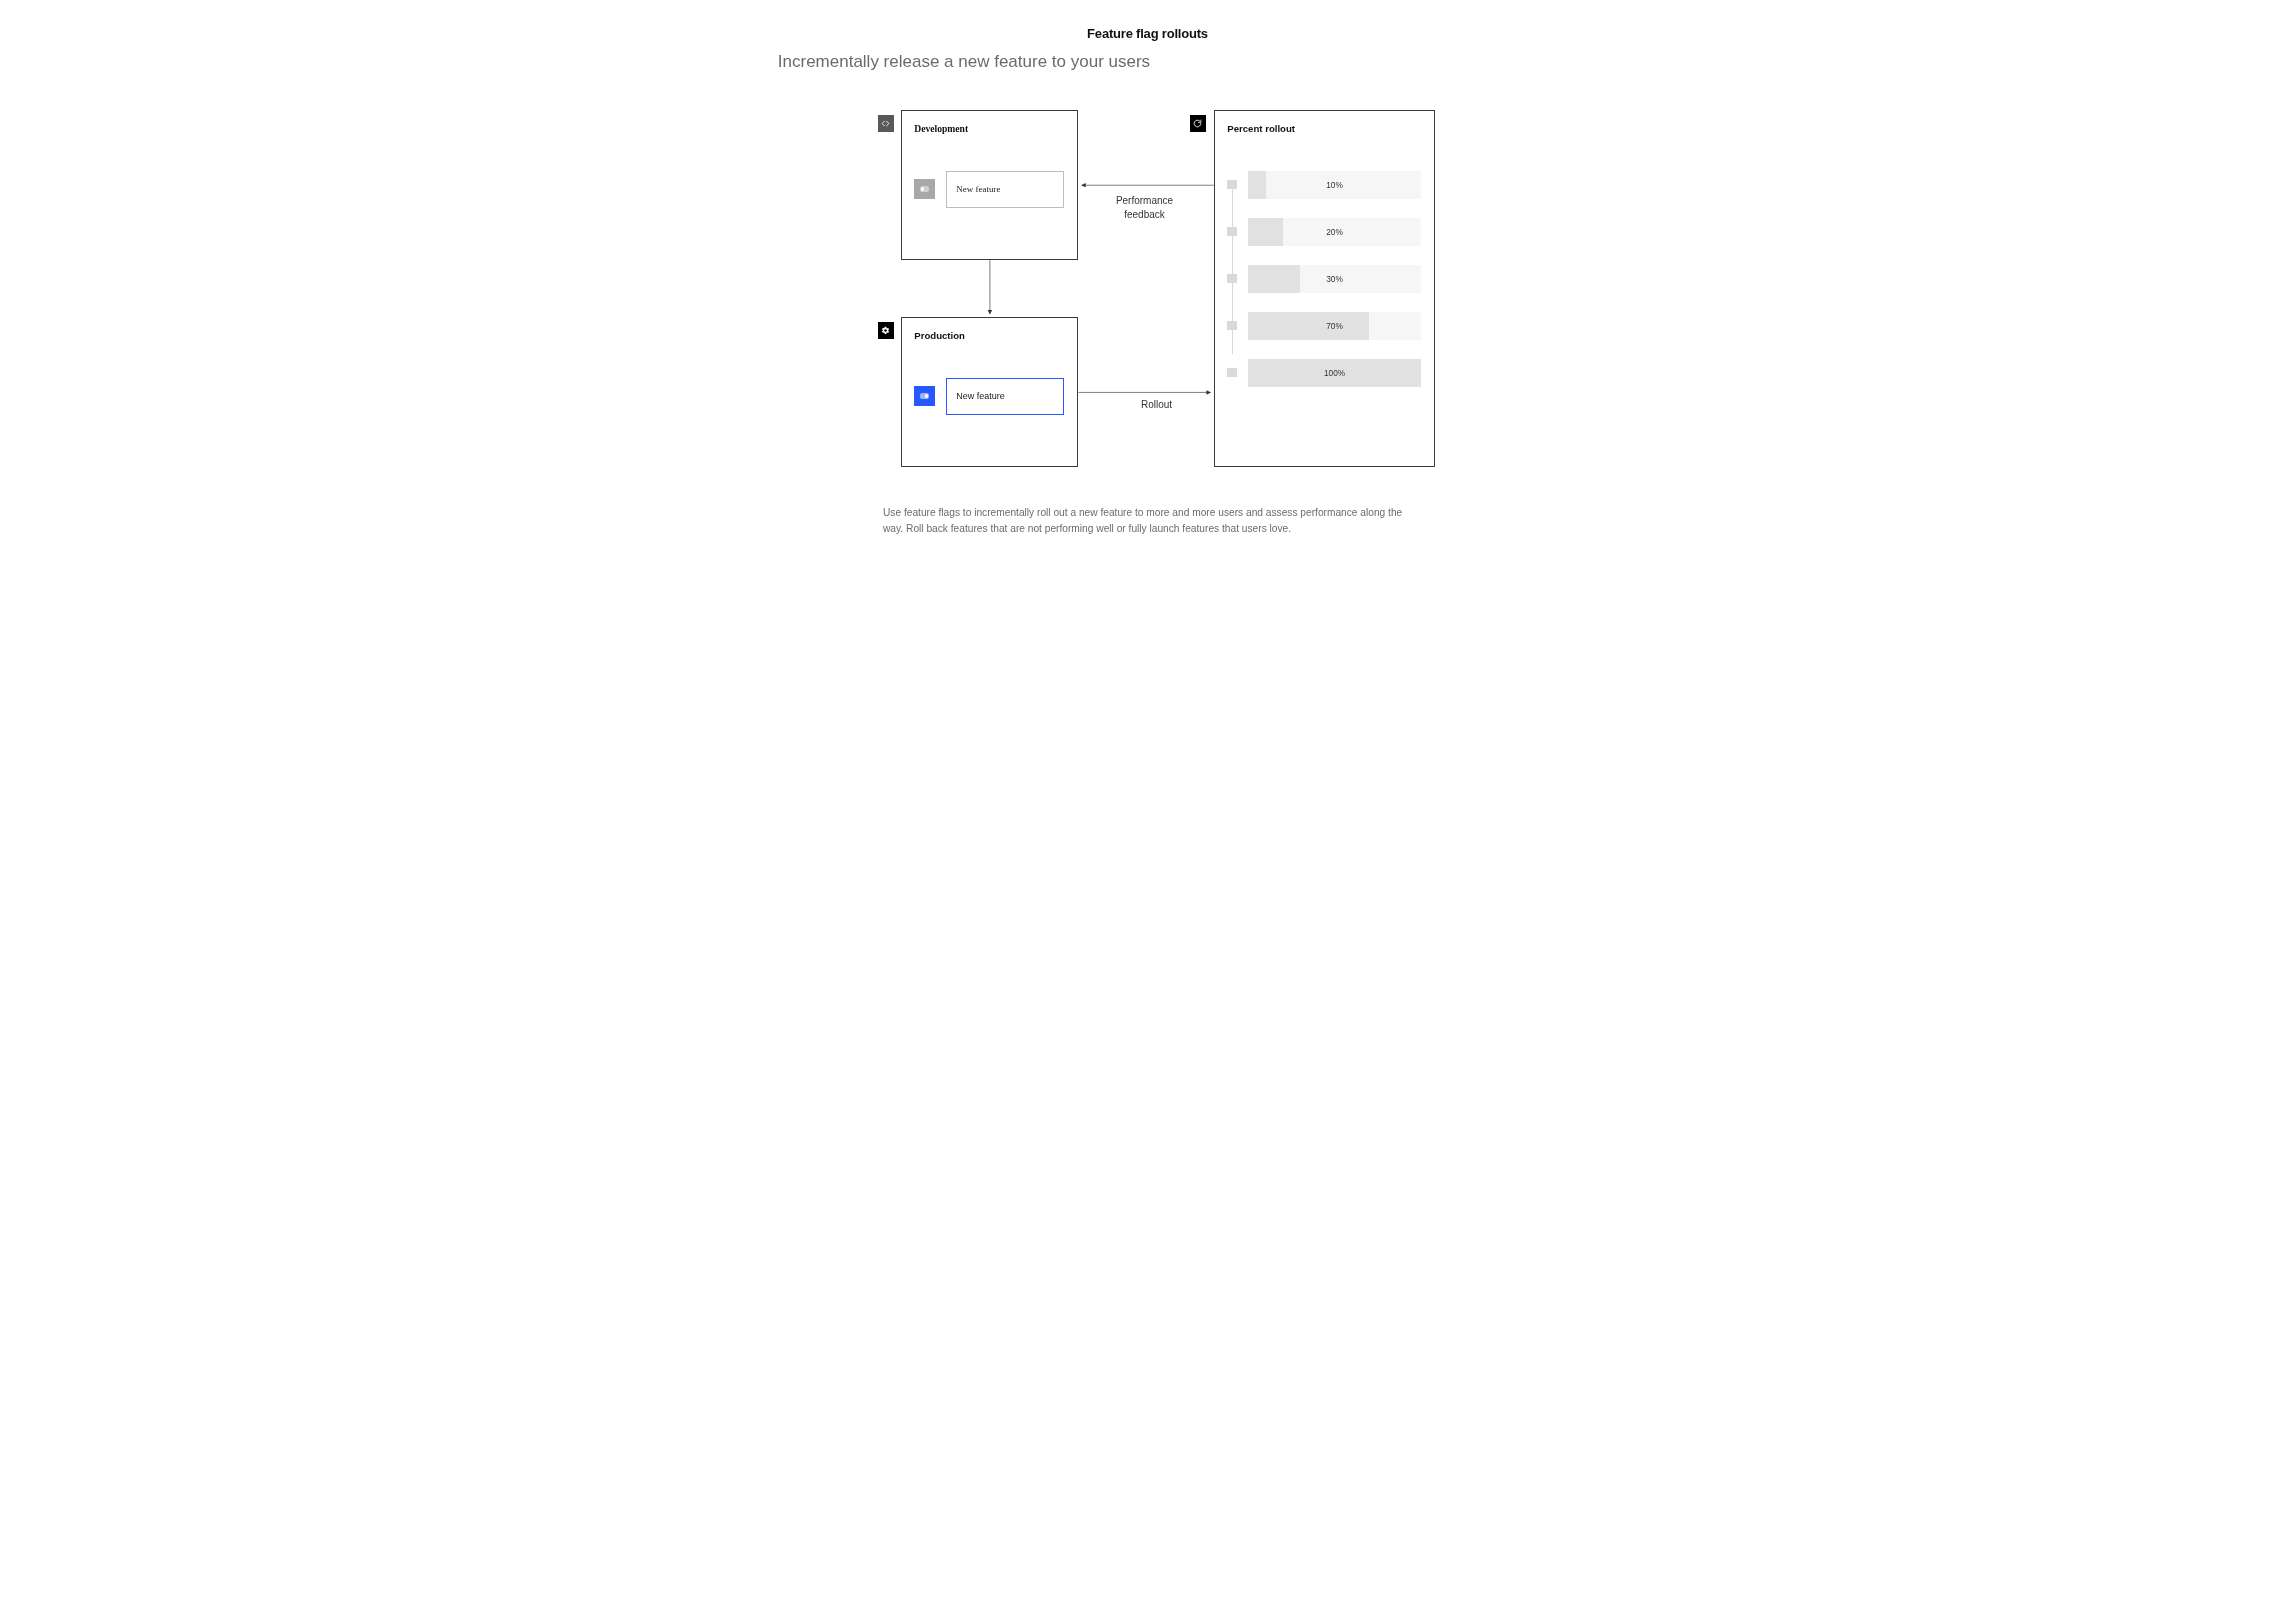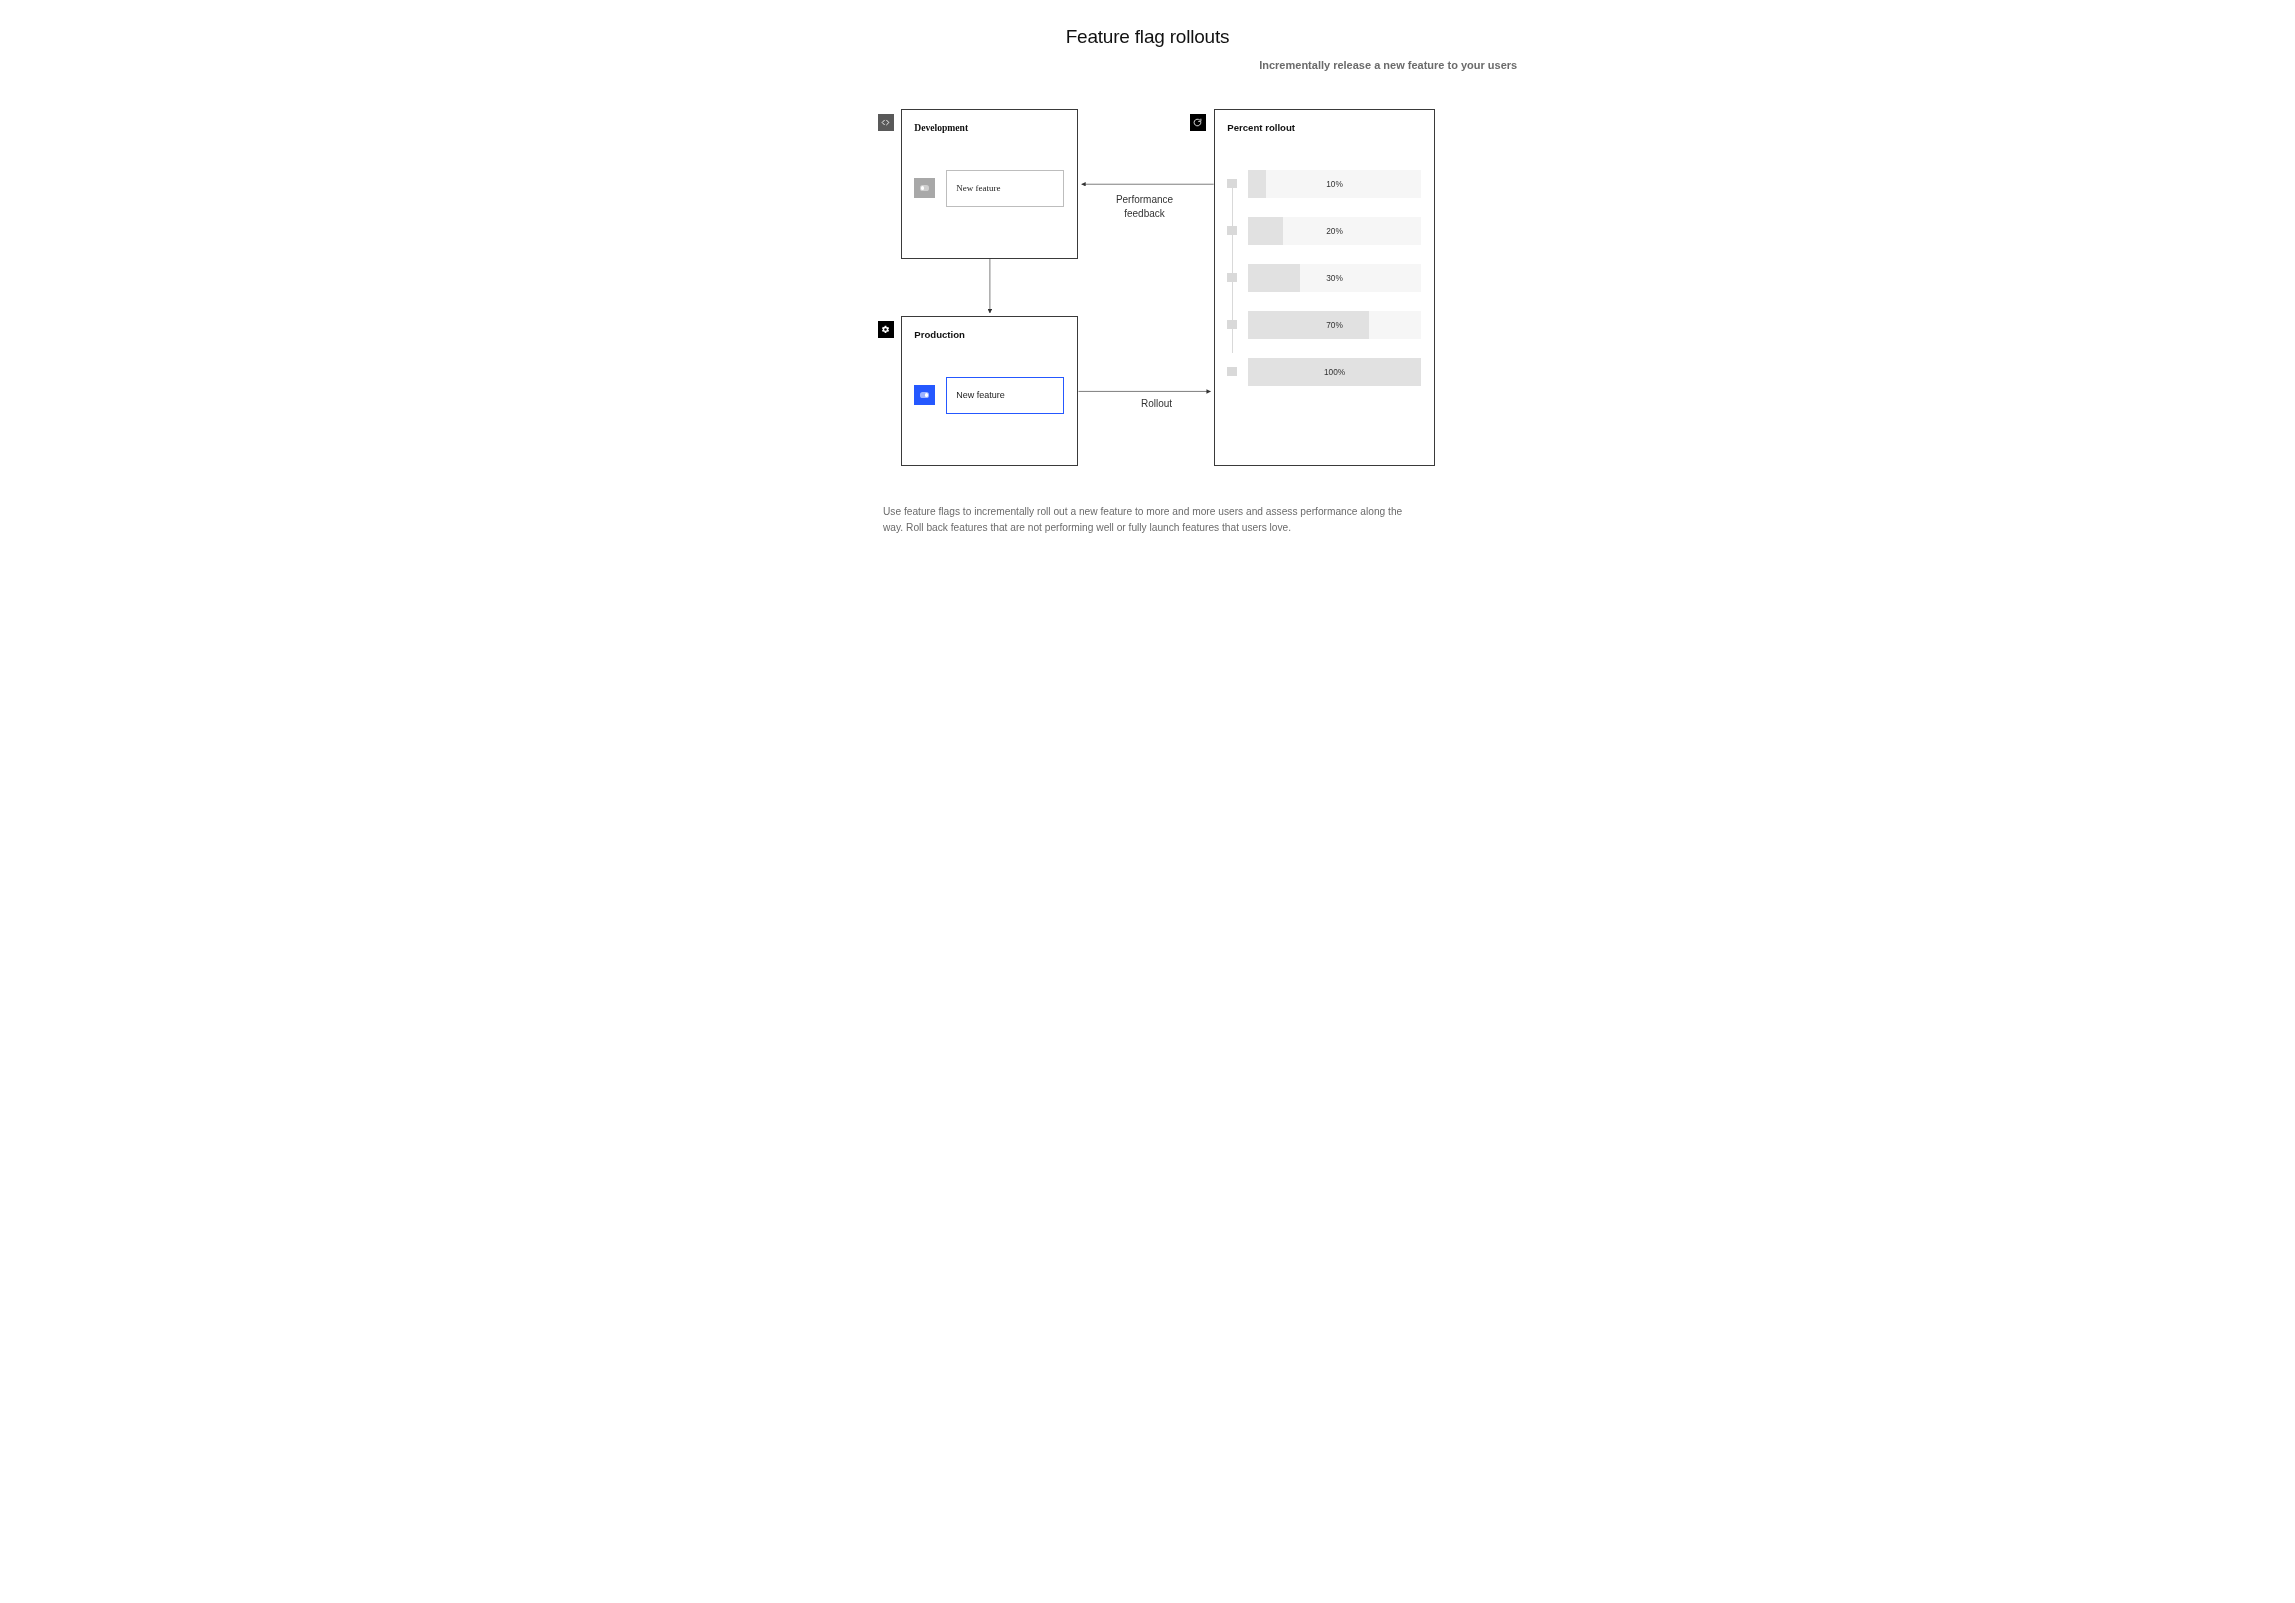--- a/index.html
+++ b/index.html
@@ -6,30 +6,30 @@
   body {
     font-family: -apple-system, BlinkMacSystemFont, "Segoe UI", Helvetica, Arial, sans-serif;
     background: #ffffff;
     color: #111;
     width: 765px;
     margin: 0 auto;
     padding: 25.5px 12.8px 38px;
   }
   .title {
     text-align: center;
-    font-size: 19px;
-    font-weight: 400;
+    font-size: 13px;
+    font-weight: 700;
     letter-spacing: -0.2px;
   }
   .subtitle {
-    text-align: right;
-    font-size: 11px;
+    text-align: left;
+    font-size: 17px;
     color: #6b6b6b;
     margin-top: 11.5px;
-    font-weight: 700;
+    font-weight: 400;
   }
   .diagram {
     position: relative;
     width: 574px;
     height: 357px;
     margin: 38px auto 0;
   }
   .panel {
     position: absolute;
     background: #fff;

